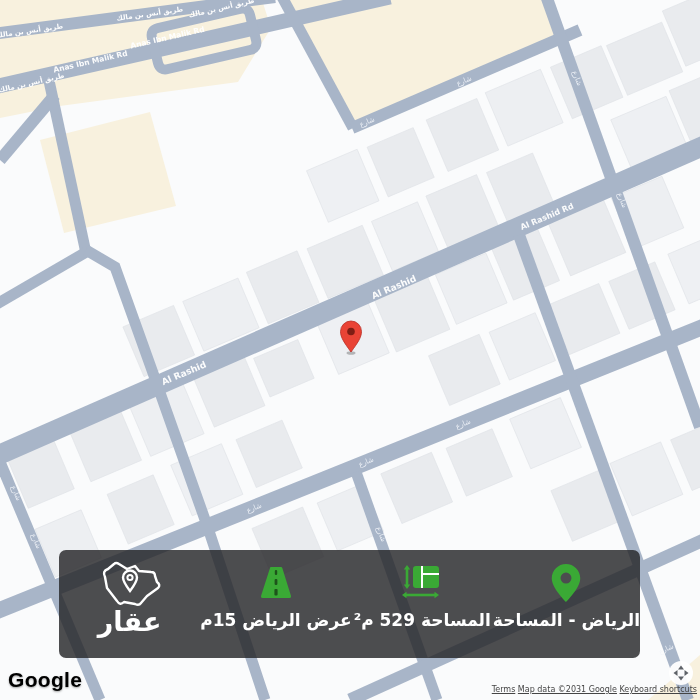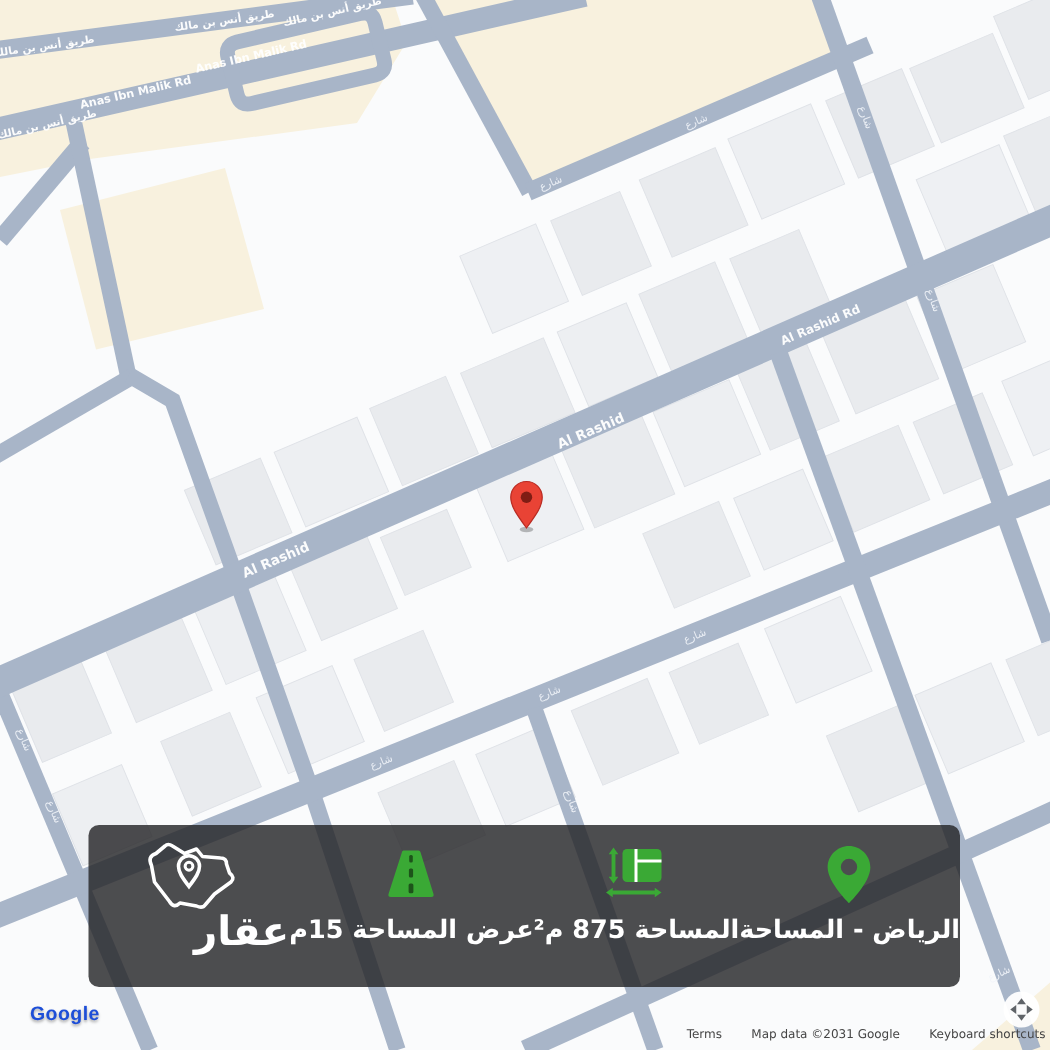--- a/index.html
+++ b/index.html
@@ -13,43 +13,43 @@
   .street-label-minor{fill:#f2f5fa;opacity:.9;}
 
   
   .bar{
     position:absolute;left:59px;top:550px;width:581px;height:108px;
     background:rgba(38,38,40,0.82);border-radius:7px;
     display:flex;flex-direction:row;align-items:stretch;
     color:#fff;
   }
   .bar-item{
-    flex:1;display:flex;flex-direction:column;
+    flex:1;display:flex;flex-direction:column;align-items:center;
     justify-content:flex-start;padding-top:12px;
   }
   .bar-icon{height:42px;display:flex;align-items:center;justify-content:center;}
   .bar-label{
     margin-top:6px;font-size:17px;font-weight:bold;white-space:nowrap;
     letter-spacing:.2px;
   }
   .logo-text{margin-top:2px;font-size:27px;font-weight:bold;}
 
   
   .google-logo{
-    position:absolute;left:20px;top:668px;
+    position:absolute;left:8px;top:668px;
     font-family:"Liberation Sans","DejaVu Sans",sans-serif;
-    font-size:13px;font-weight:bold;color:#1d4ed8;letter-spacing:.3px;
+    font-size:21px;font-weight:bold;color:#000000;letter-spacing:.3px;
     text-shadow:0 1px 2px rgba(0,0,0,.35);
   }
   
   .attribution{
     position:absolute;right:3px;top:685px;font-size:8px;color:#454545;
     white-space:nowrap;
   }
-  .attribution span{margin-left:17px;}
+  .attribution span{margin-left:0;text-decoration:underline;}
   .pan-control{position:absolute;left:668px;top:660px;}
 </style>
 </head>
 <body>
 
 <div id="stage">
 
 <svg id="mapsvg" width="700" height="700" viewBox="0 0 700 700">
 
   <rect x="0" y="0" width="700" height="700" fill="#fafbfc"></rect>
@@ -212,35 +212,35 @@
             <path d="M2,31 l4.5,-3.2 v6.4 z"></path>
               <path d="M39,31 l-4.5,-3.2 v6.4 z"></path>
             <rect x="13" y="2" width="26" height="22" rx="3"></rect>
           </g>
           <g stroke="#ffffff" stroke-width="2">
             <line x1="22" y1="2" x2="22" y2="24"></line>
             <line x1="22" y1="10" x2="39" y2="10"></line>
           </g>
         </svg>
       </div>
-      <div class="bar-label">المساحة 875 م²</div>
+      <div class="bar-label">المساحة 529 م²</div>
     </div>
 
     <div class="bar-item">
       <div class="bar-icon">
         <svg width="40" height="36" viewBox="0 0 40 36">
           <path fill="#3aa935" d="M14,3 Q14,2 15,2 h10 Q26,2 26.3,3 L35,31 q0.5,2 -1.5,2 h-27 q-2,0 -1.5,-2 Z"></path>
           <g fill="rgba(0,0,0,0.5)">
             <rect x="18.8" y="5" width="2.4" height="5" rx="1"></rect>
             <rect x="18.6" y="14" width="2.8" height="6" rx="1"></rect>
             <rect x="18.4" y="24" width="3.2" height="6.5" rx="1"></rect>
           </g>
         </svg>
       </div>
-      <div class="bar-label">عرض المساحة 15م</div>
+      <div class="bar-label">عرض الرياض 15م</div>
     </div>
 
     <div class="bar-item">
       <div class="bar-icon">
         <svg width="66" height="52" viewBox="0 0 66 52">
           <path d="M8,20 Q5,14 11,12 L17,7 Q19,5 22,7 L30,12 L38,9 L42,14 L54,15 Q58,15 58,19 L60,25 Q64,28 61,31 L50,39 L44,46 Q42,49 38,47 L27,45 Q23,49 20,44 L10,31 Z" fill="none" stroke="#ffffff" stroke-width="2.4" stroke-linejoin="round"></path>
           <path d="M33,34 c-4.5,-6 -7,-9.5 -7,-13.5 a7,7 0 1,1 14,0 c0,4 -2.5,7.5 -7,13.5 Z" fill="none" stroke="#ffffff" stroke-width="2.4"></path>
           <circle cx="33" cy="20.5" r="2.6" fill="none" stroke="#ffffff" stroke-width="2"></circle>
         </svg>
       </div>

